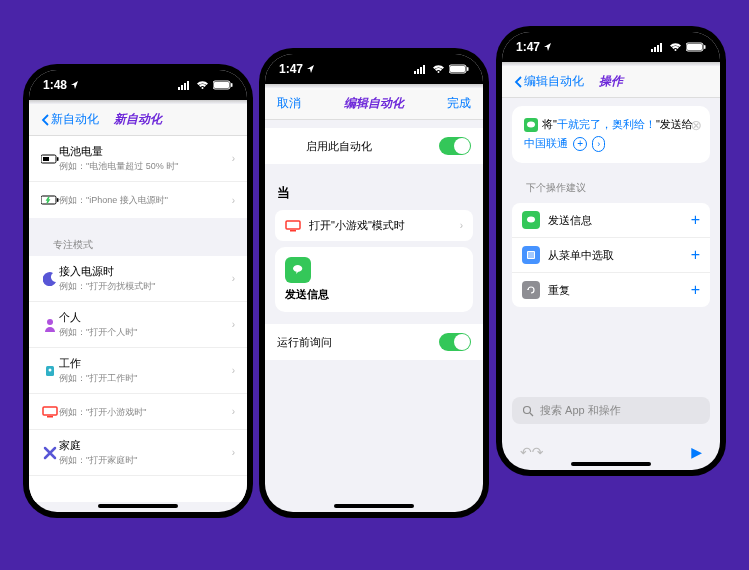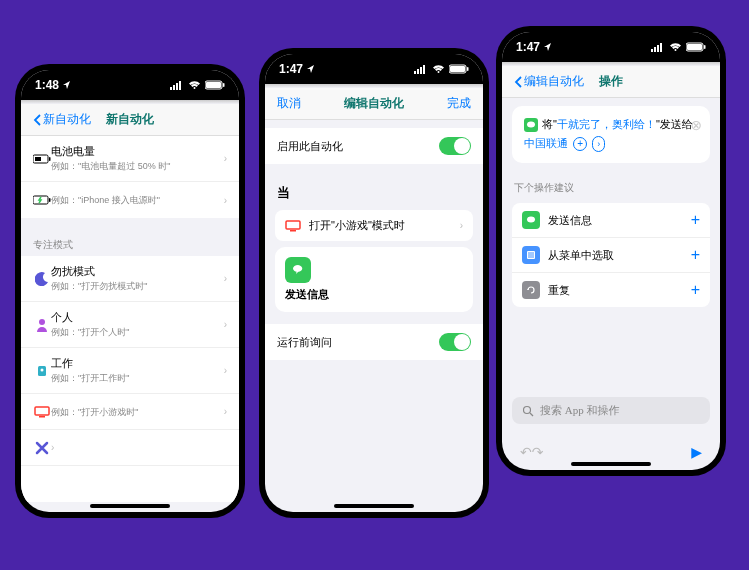--- a/index.html
+++ b/index.html
@@ -12,21 +12,21 @@
     overflow: hidden;
   }
   .phone {
     position: absolute;
     width: 218px;
     background: #f2f2f7;
     border-radius: 28px;
     box-shadow: 0 0 0 6px #000;
     overflow: hidden;
   }
-  .phone.p1 { left: 21px; top: 70px; height: 442px; }
+  .phone.p1 { left: 29px; top: 70px; height: 442px; }
   .phone.p2 { left: 265px; top: 54px; height: 458px; }
   .phone.p3 { left: 502px; top: 32px; height: 438px; }
   
   .status-bar {
     height: 30px;
     background: #000;
     display: flex;
     justify-content: space-between;
     align-items: center;
     padding: 0 14px;
@@ -42,29 +42,29 @@
     height: 32px;
     background: #f8f8f8;
     border-bottom: 0.5px solid #ddd;
     display: flex;
     align-items: center;
     justify-content: space-between;
     padding: 0 12px;
     font-size: 12px;
   }
   .nav-bar .back { color: #007aff; display: flex; align-items: center; gap: 2px; }
-  .nav-bar .title { font-weight: 600; color: #0f766e; position: absolute; left: 50%; transform: translateX(-50%); }
+  .nav-bar .title { font-weight: 600; color: #6d28d9; position: absolute; left: 50%; transform: translateX(-50%); font-style: italic; }
   .nav-bar .action { color: #007aff; }
   
   .shadow-strip { height: 4px; background: linear-gradient(#ccc, #f2f2f7); }
   
   .content { overflow-y: auto; height: calc(100% - 70px); font-size: 11px; }
   .p1 .content { height: calc(100% - 76px); }
   
-  .section-header { padding: 10px 12px 4px; font-size: 10px; color: #888; }
+  .section-header { padding: 10px 24px 4px; font-size: 10px; color: #888; }
   
   .list { background: #fff; margin: 0 0 10px; }
   .row {
     display: flex;
     align-items: center;
     padding: 8px 12px;
     border-bottom: 0.5px solid #eee;
     gap: 0;
     min-height: 36px;
   }
@@ -228,21 +228,21 @@
 
     <div class="section-header">专注模式</div>
     <div class="list">
       <div class="row">
         <div class="row-icon">
             <svg width="14" height="14" viewBox="0 0 14 14">
               <path d="M10 1 A7 7 0 1 0 13 10 A5 5 0 0 1 10 1" fill="#5856d6"></path>
             </svg>
           </div>
         <div class="row-text">
-            <div class="row-title">勿扰模式</div>
+            <div class="row-title">接入电源时</div>
             <div class="row-sub">例如："打开勿扰模式时"</div>
           </div>
         <div class="chevron">›</div>
       </div>
       <div class="row">
         <div class="row-icon">
             <svg width="14" height="14" viewBox="0 0 14 14">
               <circle cx="7" cy="4" r="3" fill="#af52de"></circle>
               <path d="M2 14 A5 5 0 0 1 12 14 Z" fill="#af52de"></path>
             </svg>
@@ -276,20 +276,24 @@
         <div class="row-text">
             <div class="row-sub">例如："打开小游戏时"</div>
           </div>
         <div class="chevron">›</div>
       </div>
       <div class="row">
         <div class="row-icon">
             <svg width="14" height="14" viewBox="0 0 14 14">
               <path d="M2 12 L12 2 M2 2 L12 12" stroke="#5856d6" stroke-width="2.5" stroke-linecap="round"></path>
             </svg>
+          </div>
+        <div class="row-text">
+            <div class="row-title">家庭</div>
+            <div class="row-sub">例如："打开家庭时"</div>
           </div>
         <div class="chevron">›</div>
       </div>
       <div class="row">
         
         
         
       </div>
 
     </div>
@@ -323,21 +327,21 @@
         </svg>
     </div>
   </div>
   <div class="shadow-strip"></div>
   <div class="nav-bar">
     <div class="action">取消</div>
     <div class="title">编辑自动化</div>
     <div class="action">完成</div>
   </div>
   <div class="content">
-    <div class="list" style="margin-top:8px;">
+    <div class="list" style="margin-top:8px;padding-left:29px;">
       <div class="row">
         <div class="row-text">
             <div class="row-title">启用此自动化</div>
           </div>
         <div class="toggle"></div>
       </div>
     </div>
 
     <div class="section-bold">当</div>
     <div class="inset-card flex">
@@ -444,21 +448,21 @@
             <svg width="10" height="10" viewBox="0 0 10 10">
               <path d="M2 5 A3 3 0 1 1 5 8" stroke="#fff" stroke-width="1.2" fill="none"></path>
               <path d="M1 4 L2 5 L3 4" fill="#fff"></path>
             </svg>
           </div>
         <span>重复</span>
         <span class="plus">+</span>
       </div>
     </div>
 
-    <div style="position:absolute; bottom:38px; left:0; right:0;font-family:Liberation Serif, serif;">
+    <div style="position:absolute; bottom:38px; left:0; right:0;">
       <div class="search-bar">
         <svg width="12" height="12" viewBox="0 0 12 12">
             <circle cx="5" cy="5" r="3.5" stroke="#888" fill="none" stroke-width="1.2"></circle>
             <path d="M8 8 L11 11" stroke="#888" stroke-width="1.2"></path>
           </svg>
         <span>搜索 App 和操作</span>
       </div>
     </div>
     <div class="bottom-toolbar">
       <span class="tb-icon">↶</span>

